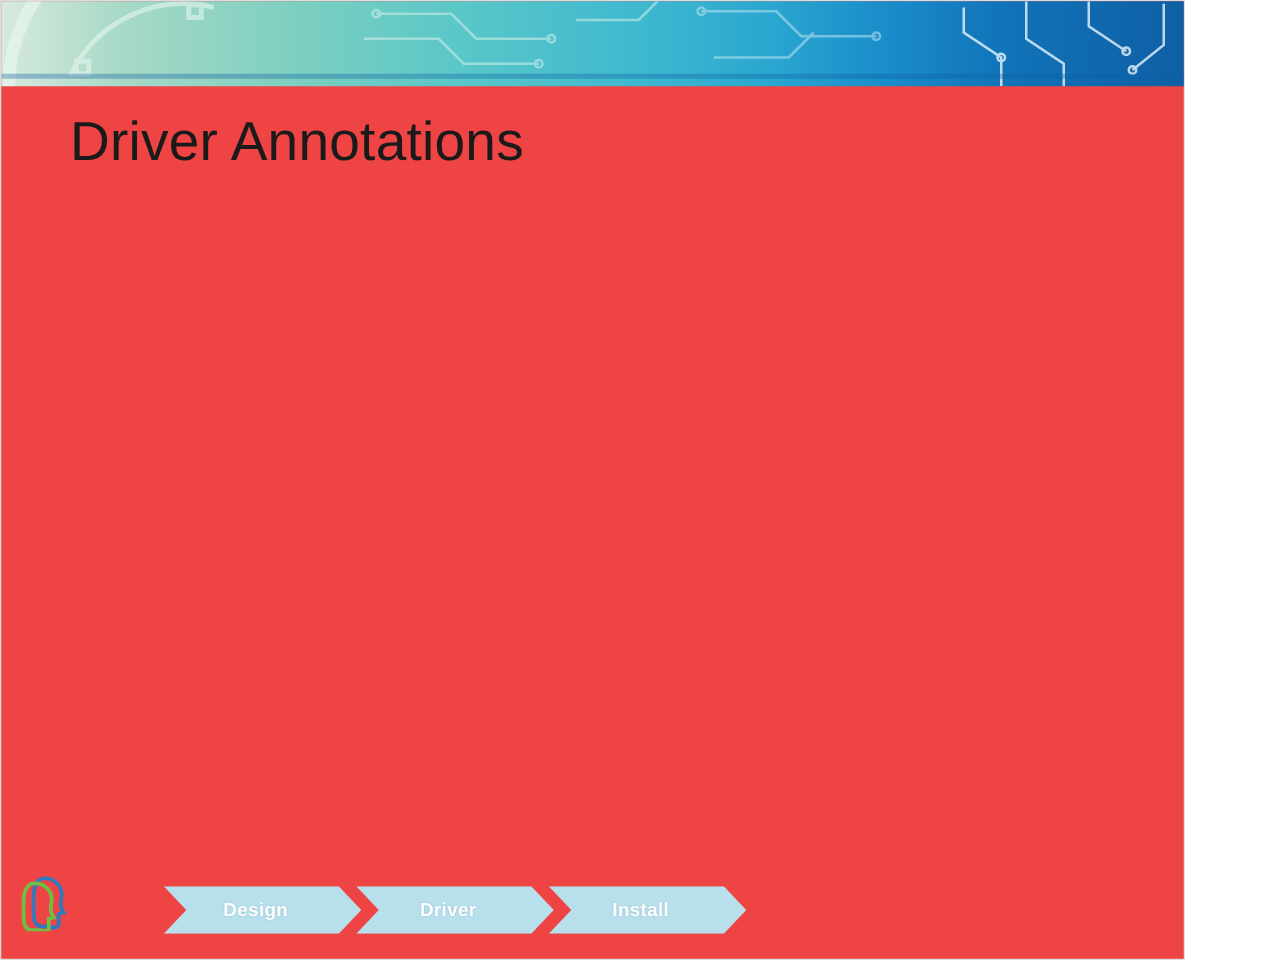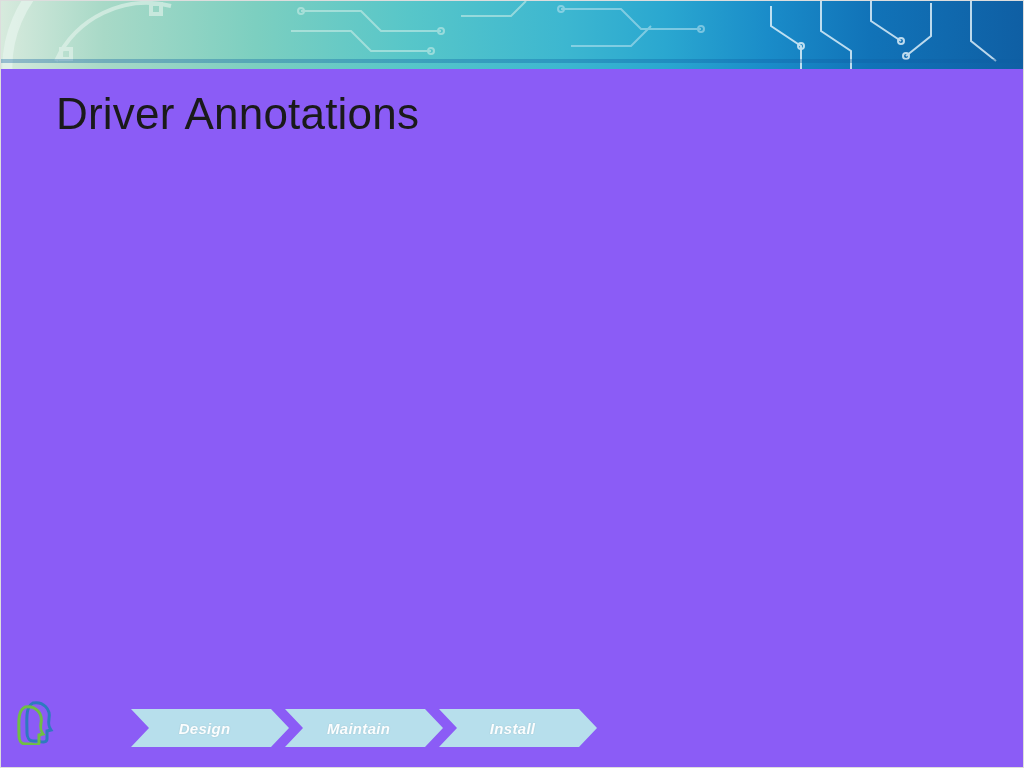--- a/index.html
+++ b/index.html
@@ -1,17 +1,17 @@
 <!DOCTYPE html>
 <html><head>
 <meta charset="utf-8">
 <style>
   * { box-sizing: border-box; margin: 0; padding: 0; }
   html, body { width: 1024px; height: 768px; overflow: hidden; font-family: "Segoe UI", Arial, sans-serif; background: #fff; }
-  .slide { position: relative; width: 1024px; height: 768px; border: 1px solid #ddd; background: #8b5cf6; }
+  .slide { position: relative; width: 948px; height: 768px; border: 1px solid #ddd; background: #ef4444; }
 
   
   .banner {
     position: relative;
     width: 100%;
     height: 68px;
     background: linear-gradient(90deg,
       #d7eadd 0%, #a8d9c7 10%, #7ccfc0 25%, #57c6c9 40%,
       #3db7d0 55%, #2aa7d0 65%, #1a8cc9 75%, #1173b8 85%, #0f5fa4 100%);
     overflow: hidden;
@@ -61,21 +61,20 @@
     left: 0;
     width: 100%;
     height: 60px;
   }
   .arrow-row {
     position: absolute;
     left: 130px;
     bottom: 4px;
     display: flex;
     align-items: center;
-    font-style: italic;
   }
   .arrow {
     position: relative;
     height: 38px;
     margin-right: -6px;
     display: flex;
     align-items: center;
     justify-content: center;
   }
   .arrow svg { display: block; }
@@ -168,21 +167,21 @@
       <div class="arrow light">
         <svg width="160" height="38">
             <polygon points="0,0 140,0 158,19 140,38 0,38 18,19" fill="#b7dfec"></polygon>
           </svg>
         <span class="lbl">Design</span>
       </div>
       <div class="arrow light">
         <svg width="160" height="38">
             <polygon points="0,0 140,0 158,19 140,38 0,38 18,19" fill="#b7dfec"></polygon>
           </svg>
-        <span class="lbl">Maintain</span>
+        <span class="lbl">Driver</span>
       </div>
       <div class="arrow light">
         <svg width="160" height="38">
             <polygon points="0,0 140,0 158,19 140,38 0,38 18,19" fill="#b7dfec"></polygon>
           </svg>
         <span class="lbl">Install</span>
       </div>
     </div>
   </div>
 

